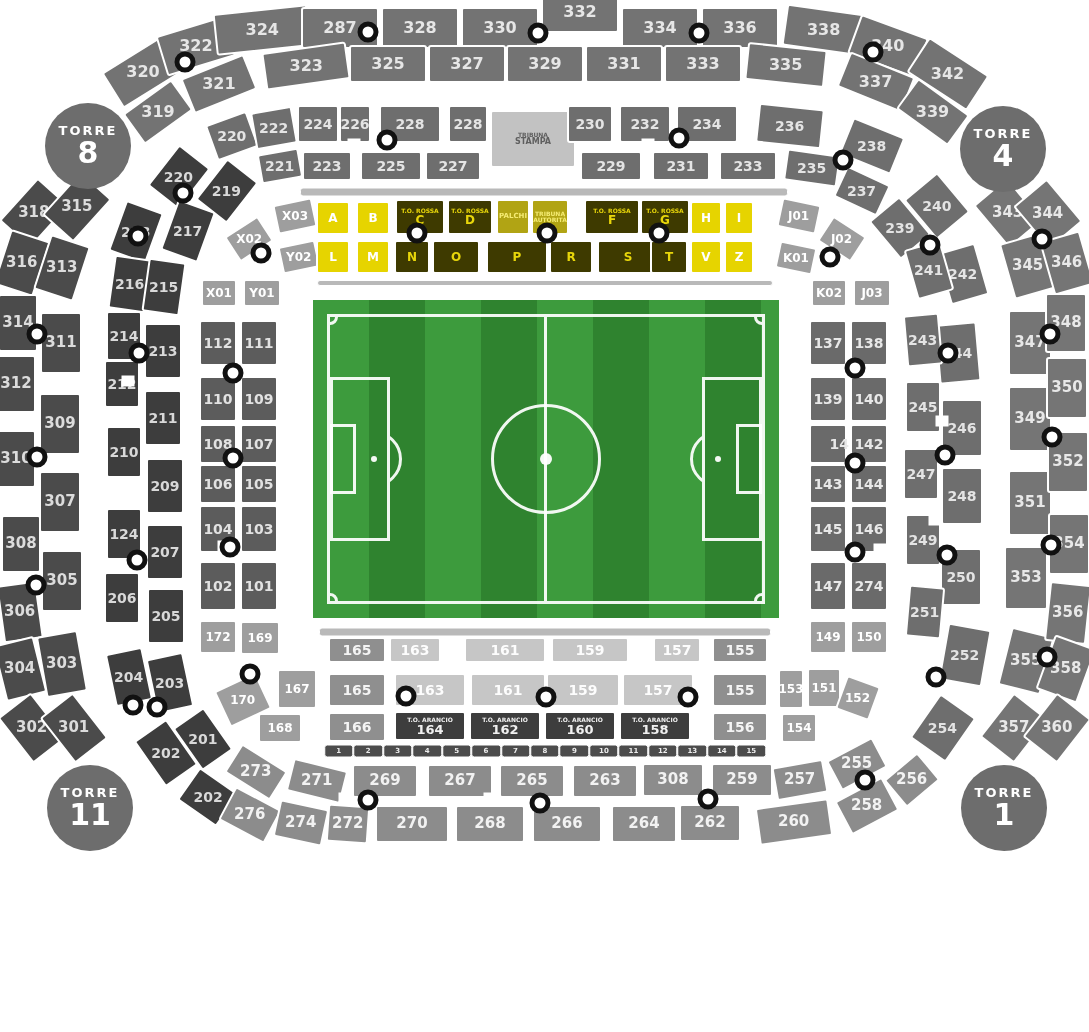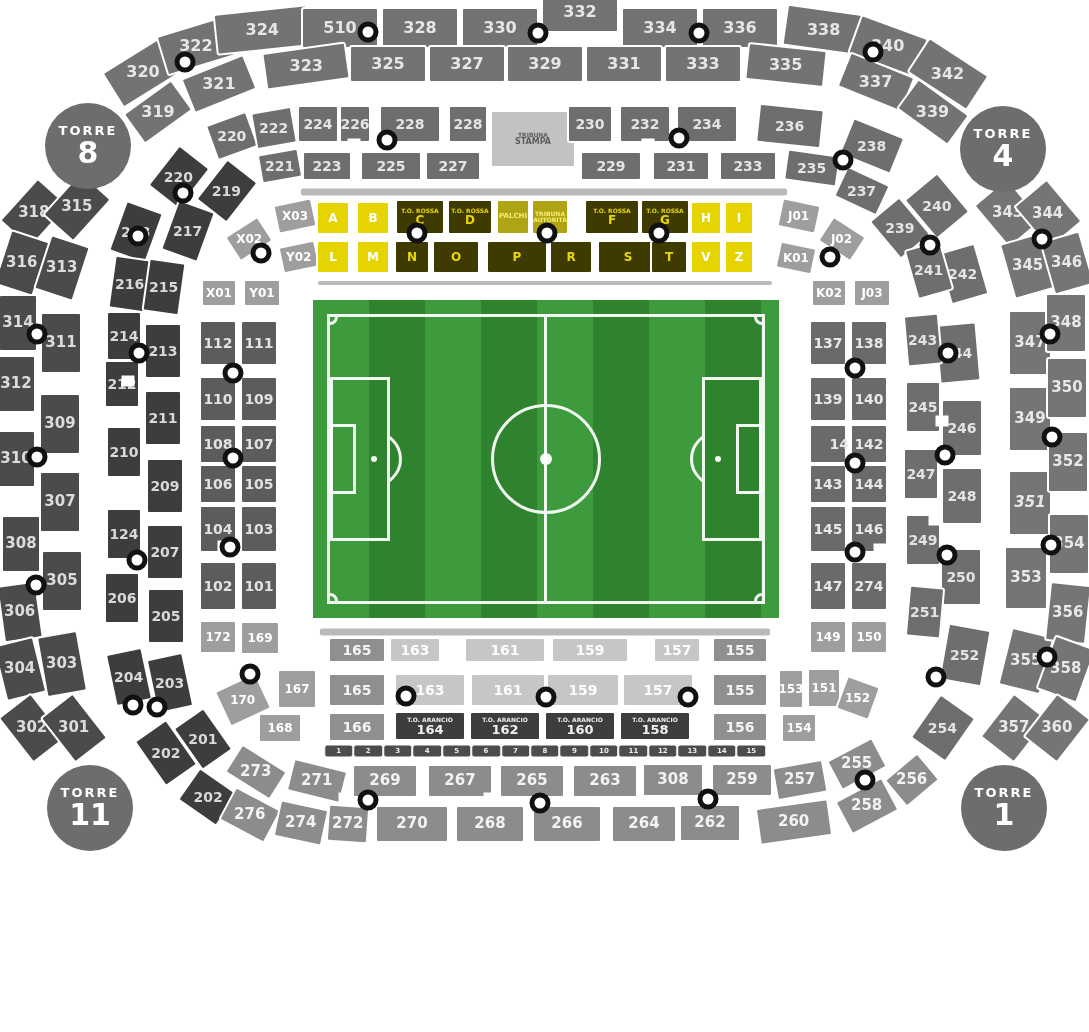--- a/index.html
+++ b/index.html
@@ -87,21 +87,21 @@
         <div>322</div>
       </div>
     </div>
     <div class="sec c-oA" style="left: 262px; top: 30px; width: 95px; height: 42px; transform: translate(-50%, -50%) rotate(-6deg);">
       <div class="lab" style="transform: rotate(6deg);">
         <div>324</div>
       </div>
     </div>
     <div class="sec c-oA" style="left: 340px; top: 28px; width: 78px; height: 42px; transform: translate(-50%, -50%) rotate(0deg);">
       <div class="lab" style="transform: rotate(0deg);">
-        <div>510</div>
+        <div>287</div>
       </div>
     </div>
     <div class="sec c-oA" style="left: 420px; top: 28px; width: 78px; height: 42px; transform: translate(-50%, -50%) rotate(0deg);">
       <div class="lab" style="transform: rotate(0deg);">
         <div>328</div>
       </div>
     </div>
     <div class="sec c-oA" style="left: 500px; top: 28px; width: 78px; height: 42px; transform: translate(-50%, -50%) rotate(0deg);">
       <div class="lab" style="transform: rotate(0deg);">
         <div>330</div>
@@ -597,21 +597,21 @@
       <div class="lab" style="transform: rotate(0deg);">
         <div>349</div>
       </div>
     </div>
     <div class="sec c-oR" style="left: 1067px; top: 388px; width: 42px; height: 62px; transform: translate(-50%, -50%) rotate(0deg);">
       <div class="lab" style="transform: rotate(0deg);">
         <div>350</div>
       </div>
     </div>
     <div class="sec c-oR" style="left: 1030px; top: 503px; width: 44px; height: 66px; transform: translate(-50%, -50%) rotate(0deg);">
-      <div class="lab" style="transform: rotate(0deg); font-style: italic;">
+      <div class="lab" style="transform: rotate(0deg);">
         <div>351</div>
       </div>
     </div>
     <div class="sec c-oR" style="left: 1068px; top: 462px; width: 42px; height: 62px; transform: translate(-50%, -50%) rotate(0deg);">
       <div class="lab" style="transform: rotate(0deg);">
         <div>352</div>
       </div>
     </div>
     <div class="sec c-oR" style="left: 1026px; top: 578px; width: 44px; height: 64px; transform: translate(-50%, -50%) rotate(0deg);">
       <div class="lab" style="transform: rotate(0deg);">

